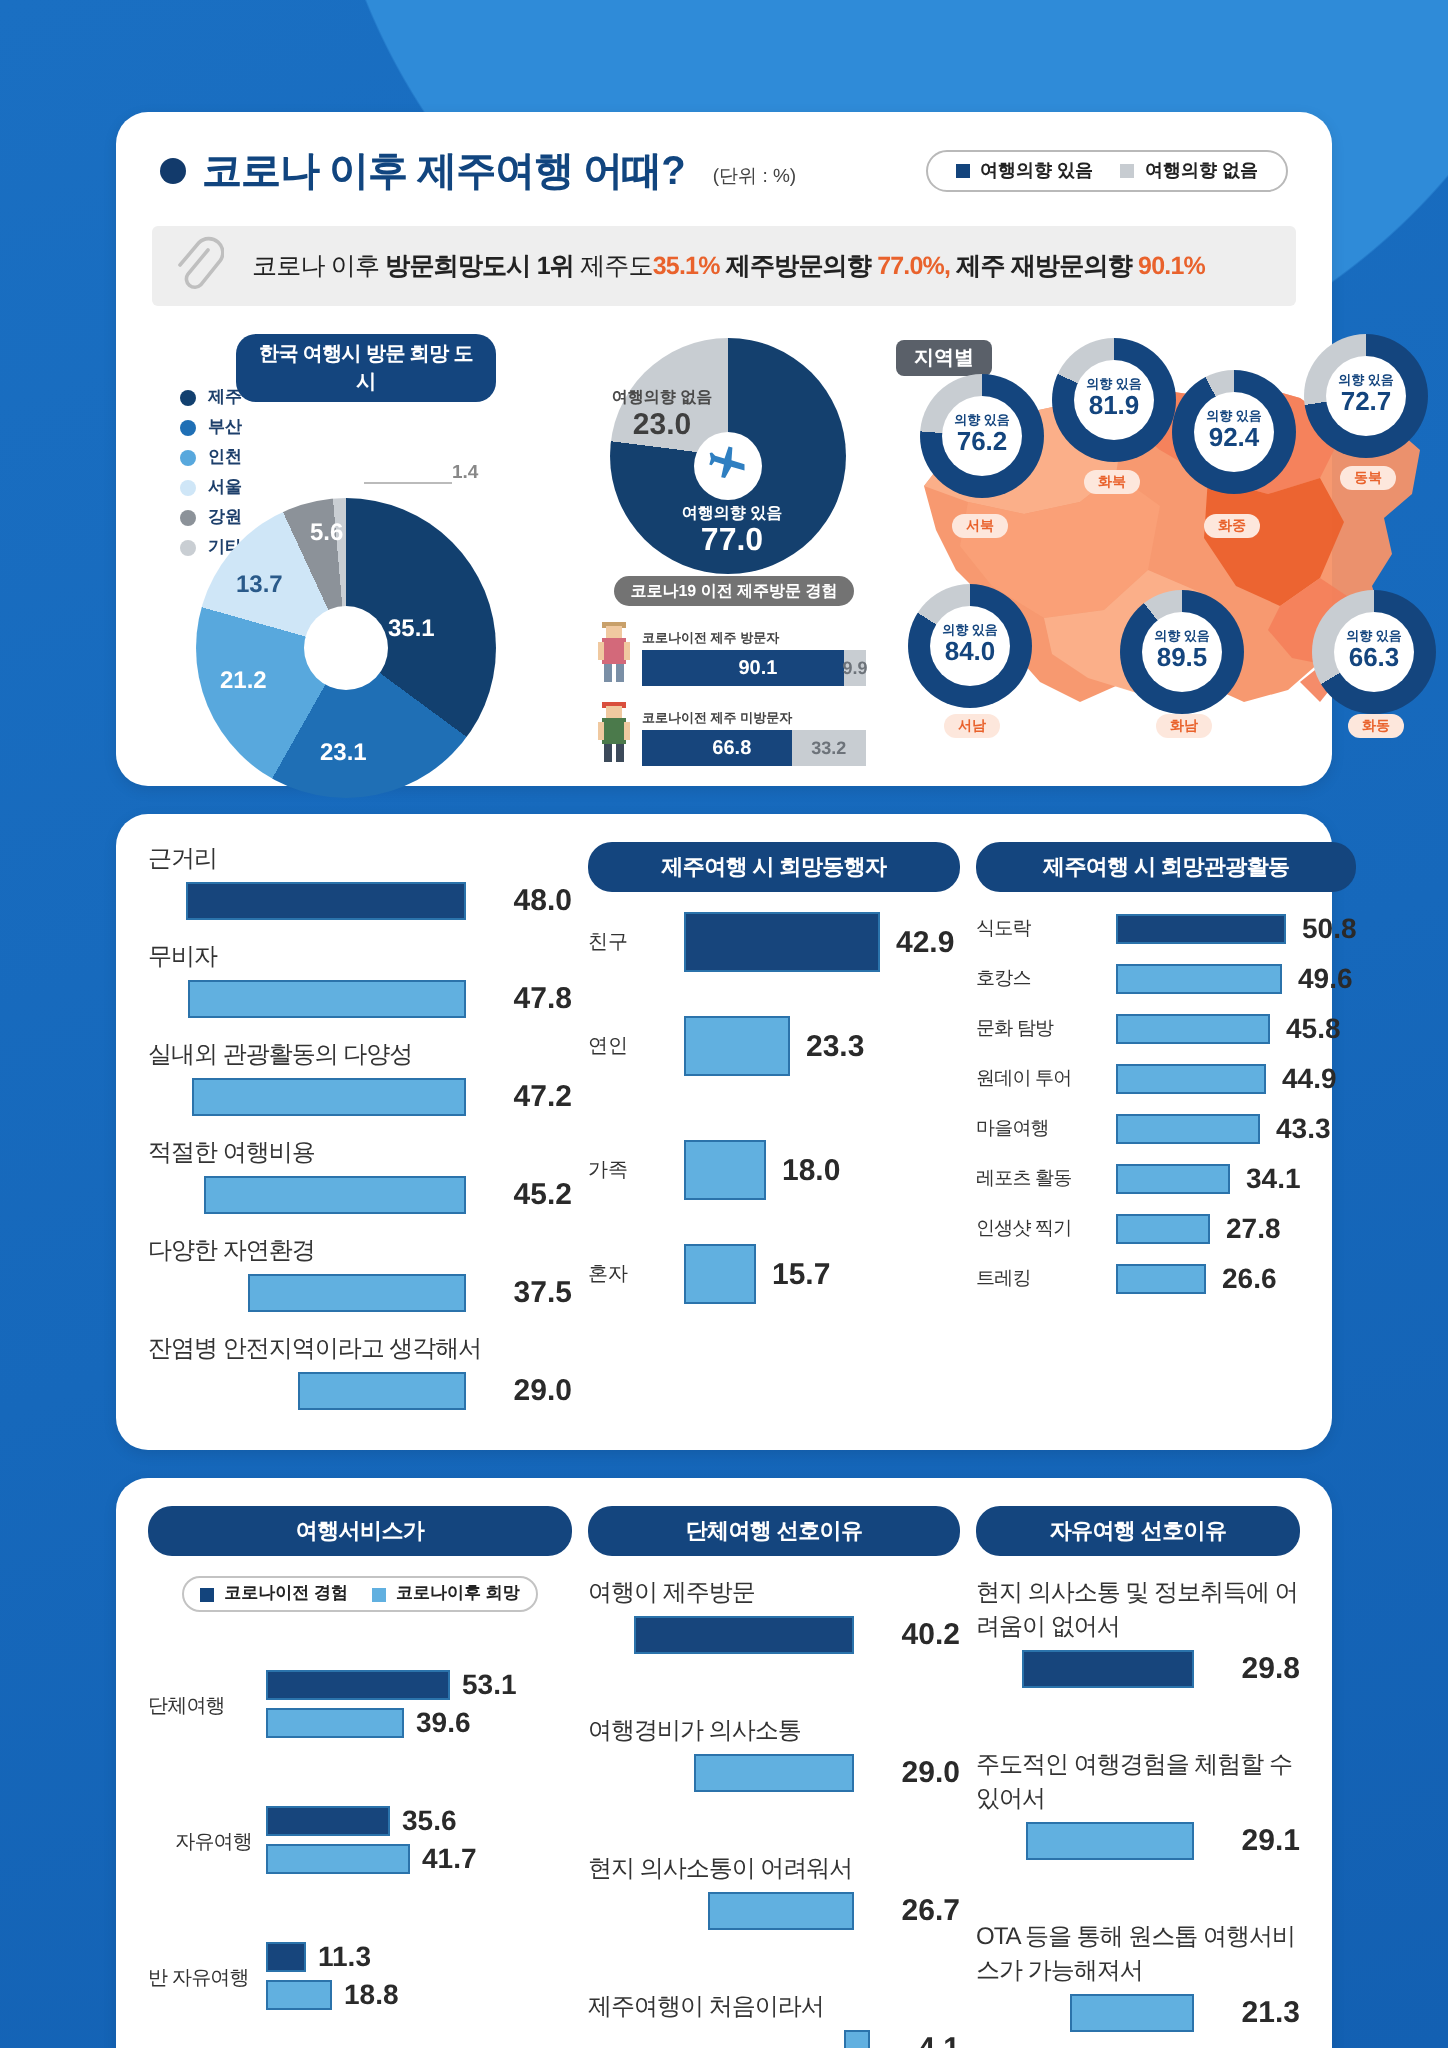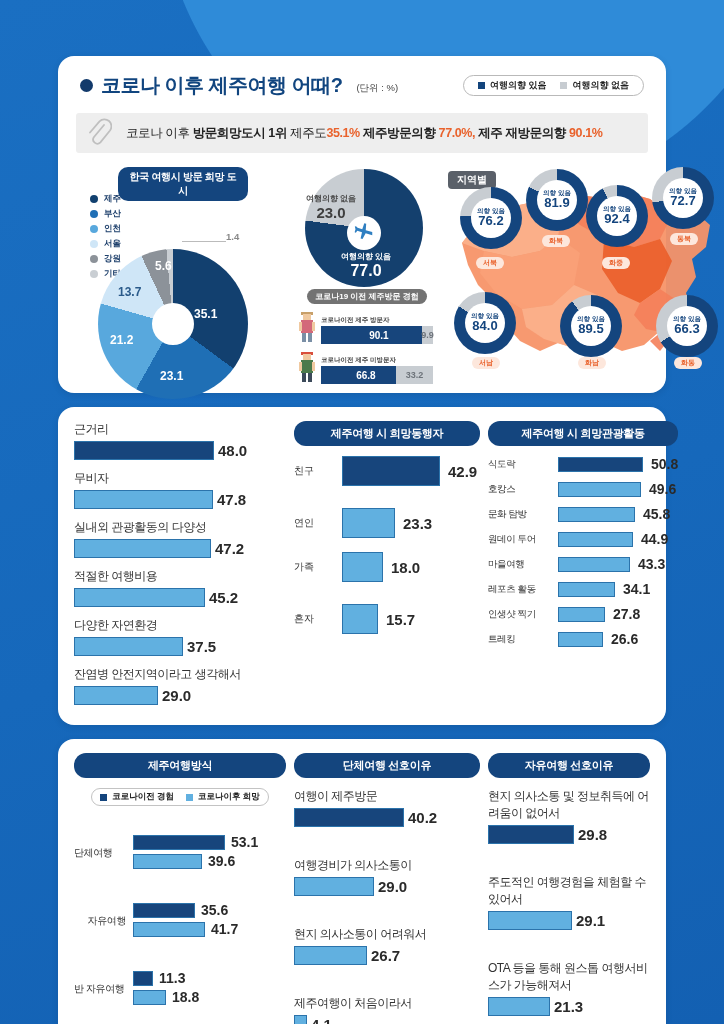--- a/index.html
+++ b/index.html
@@ -162,21 +162,21 @@
 
   .grp { display: flex; align-items: center; gap: 7px; margin-bottom: 16px; }
   .grp .glab { font-size: 10px; color: #333; width: 52px; flex: none; letter-spacing: -0.4px; }
   .grp .gbars { flex: 1; }
   .grp .gline { display: flex; align-items: center; gap: 6px; margin-bottom: 3px; }
   .grp .gline .bar { height: 15px; }
   .grp .gline .val { font-size: 14px; }
 
   .vrow { margin-bottom: 16px; }
   .vrow .lab { font-size: 12px; color: #333; margin-bottom: 3px; letter-spacing: -0.5px; }
-  .vrow .barline { display: flex; align-items: center; gap: 4px; }
+  .vrow .barline { display: flex; align-items: center; gap: 24px; justify-content: flex-end; }
   .vrow .bar { height: 19px; }
   .vrow .val { font-size: 15px; }
 </style>
 </head>
 <body>
 
 <div class="bg-wave"></div>
 
 <div class="page">
 
@@ -463,21 +463,21 @@
 
       <div class="sub" style="flex:0 0 186px;">
         <div class="sub-head">
           <span class="pill-title">제주여행 시 희망동행자</span>
         </div>
         <div class="lrow" style="margin-bottom:22px;">
           <span class="lab">친구</span>
           <div class="bar dark" style="width:98px;"></div>
           <span class="val">42.9</span>
         </div>
-        <div class="lrow" style="margin-bottom:14px;">
+        <div class="lrow" style="margin-bottom:32px;">
           <span class="lab">연인</span>
           <div class="bar" style="width:53px;"></div>
           <span class="val">23.3</span>
         </div>
         <div class="lrow" style="margin-bottom:22px;">
           <span class="lab">가족</span>
           <div class="bar" style="width:41px;"></div>
           <span class="val">18.0</span>
         </div>
         <div class="lrow" style="margin-bottom:4px;">
@@ -533,21 +533,21 @@
         </div>
       </div>
     </div>
   </div>
 
   <div class="card" style="margin-bottom:0;">
     <div class="sec">
 
       <div class="sub" style="flex:0 0 212px;">
         <div class="sub-head">
-          <span class="pill-title">제주여행방식</span>
+          <span class="pill-title">여행서비스가</span>
         </div>
         <div class="mini-legend">
           <span class="lg-item">
             <i class="sw navy"></i>
             <span>코로나이전 경험</span>
           </span>
           <span class="lg-item">
             <i class="sw lt"></i>
             <span>코로나이후 희망</span>
           </span>
@@ -601,21 +601,21 @@
           <span class="pill-title">단체여행 선호이유</span>
         </div>
         <div class="vrow" style="margin-bottom:30px;">
           <div class="lab">여행이 제주방문</div>
           <div class="barline">
             <div class="bar dark" style="width:110px;"></div>
             <span class="val">40.2</span>
           </div>
         </div>
         <div class="vrow" style="margin-bottom:30px;">
-          <div class="lab">여행경비가 의사소통이</div>
+          <div class="lab">여행경비가 의사소통</div>
           <div class="barline">
             <div class="bar" style="width:80px;"></div>
             <span class="val">29.0</span>
           </div>
         </div>
         <div class="vrow" style="margin-bottom:30px;">
           <div class="lab">현지 의사소통이 어려워서</div>
           <div class="barline">
             <div class="bar" style="width:73px;"></div>
             <span class="val">26.7</span>

